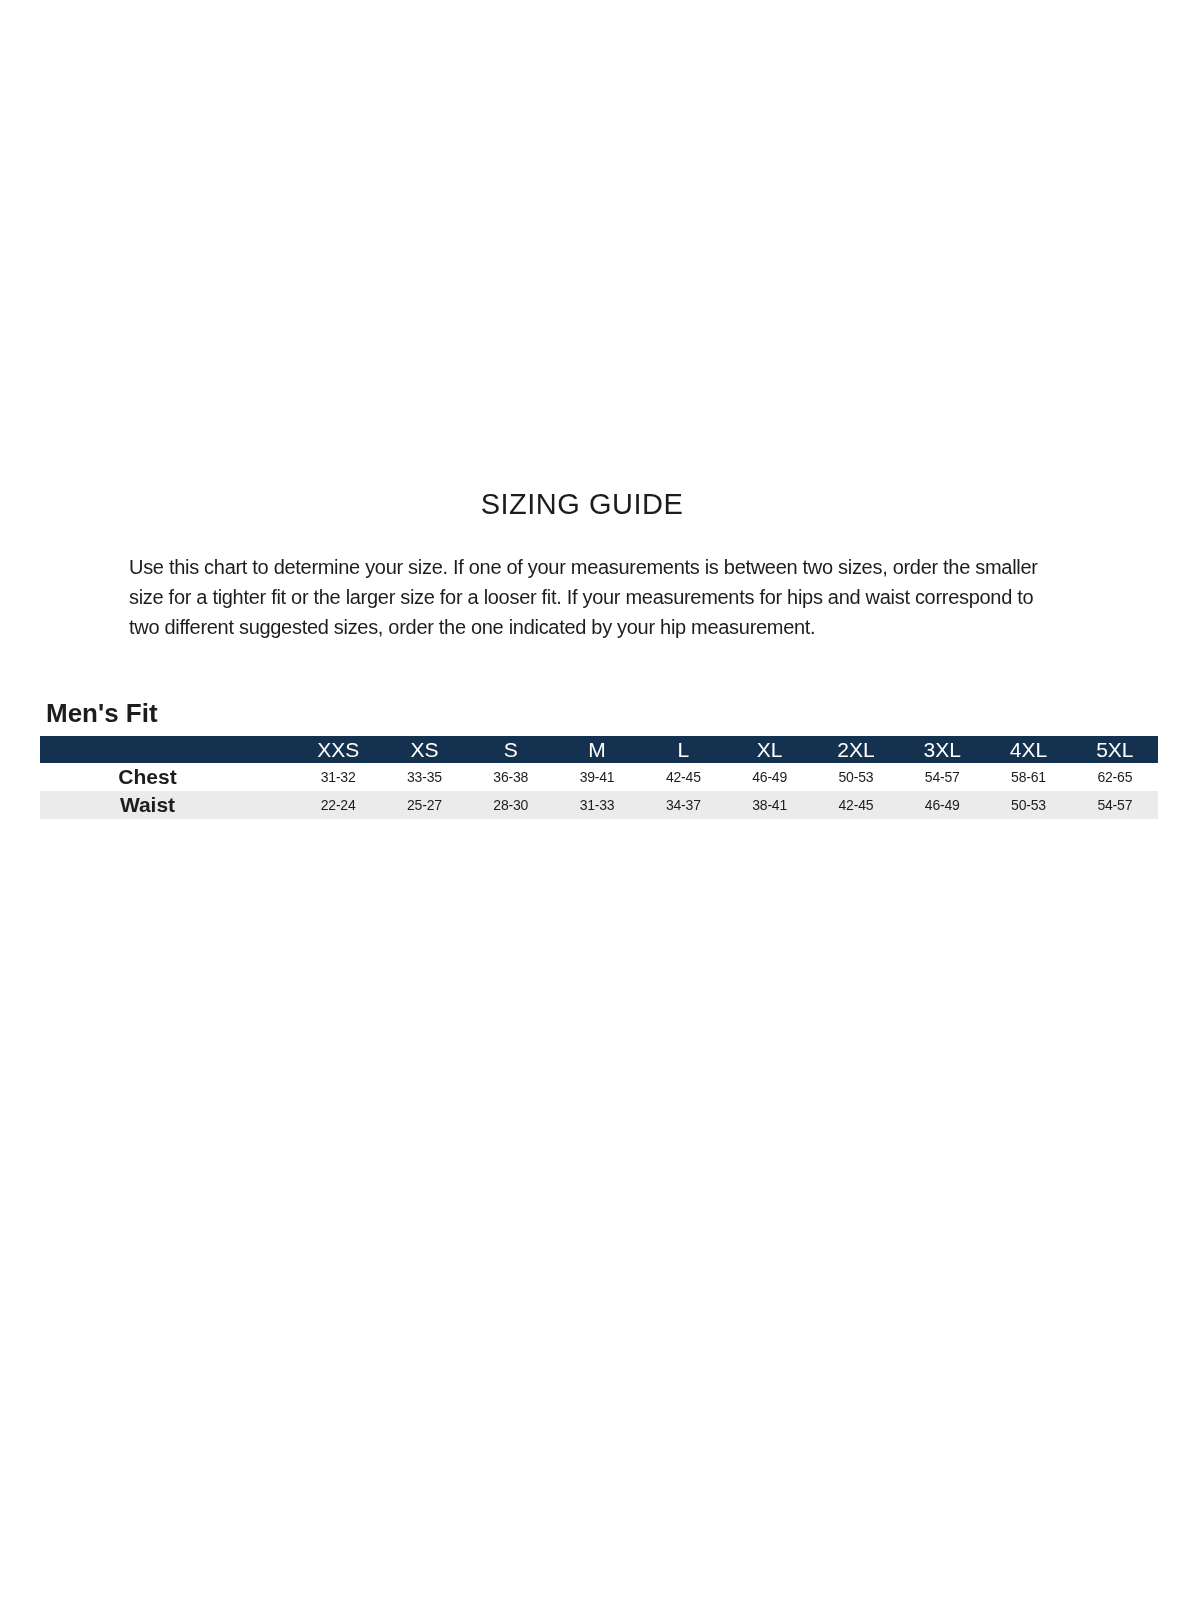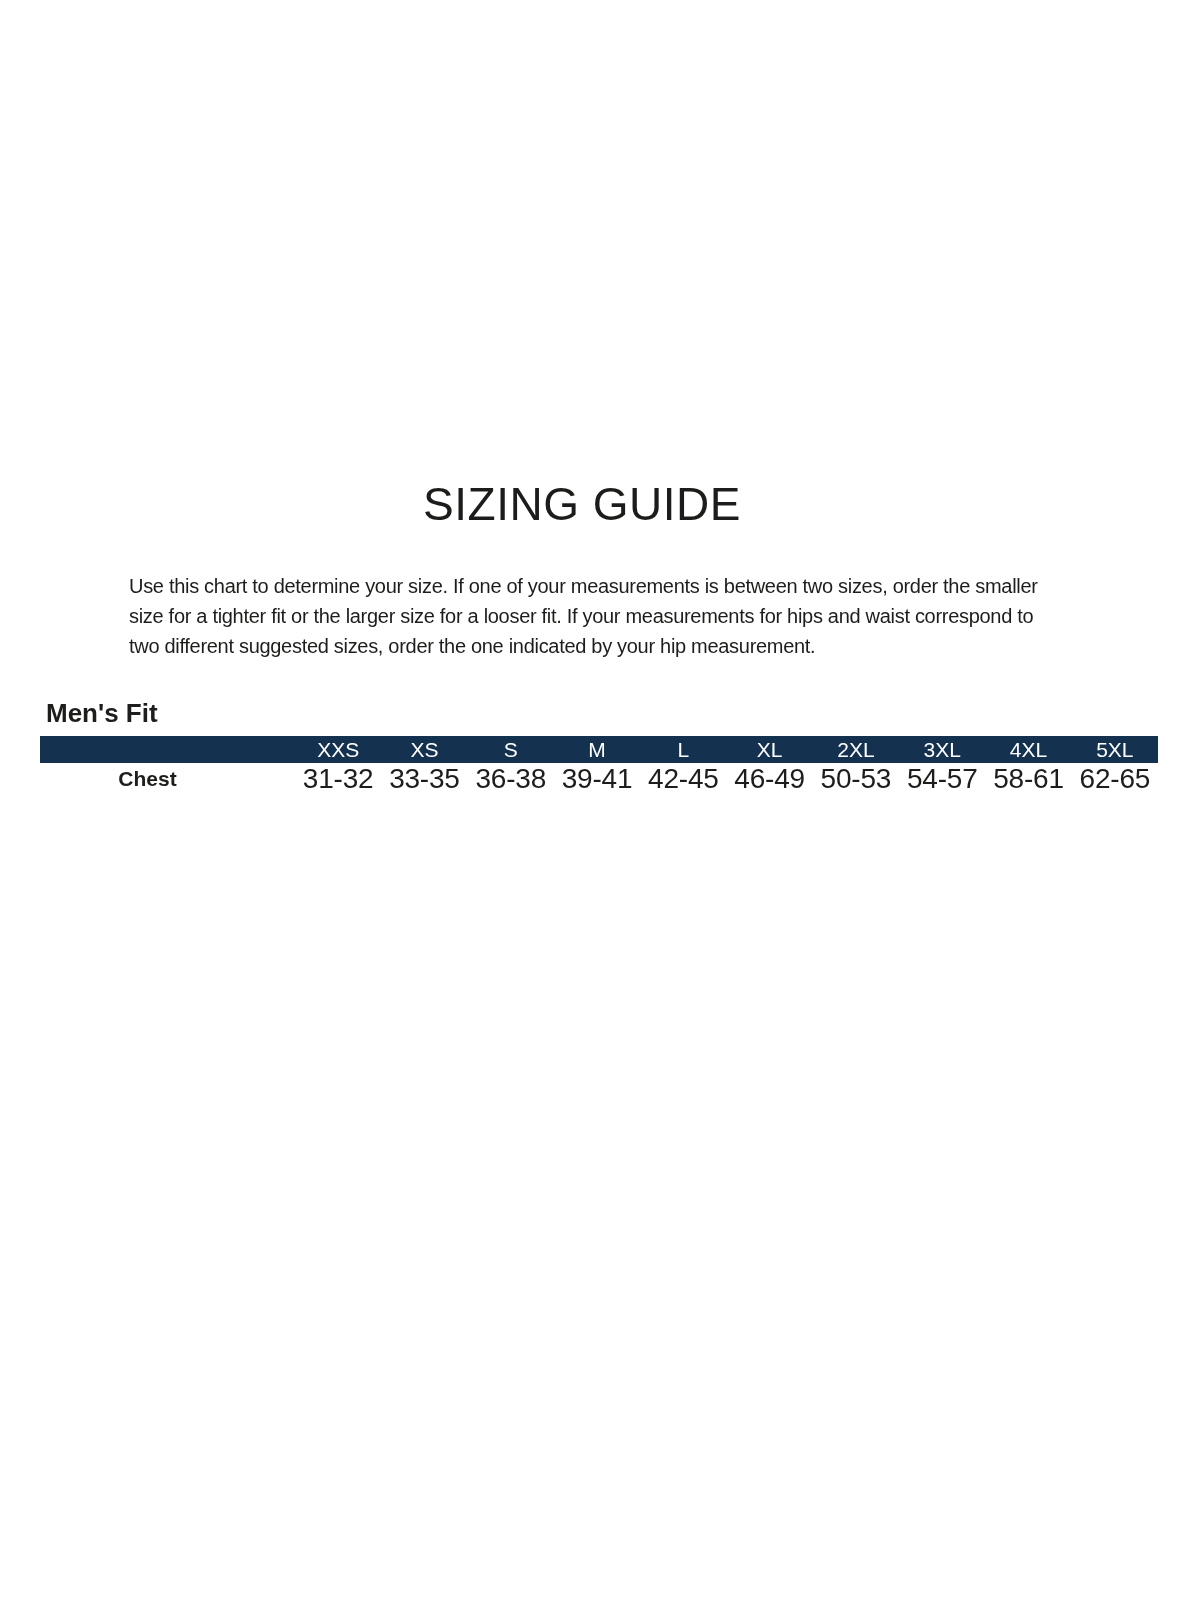--- a/index.html
+++ b/index.html
@@ -15,33 +15,32 @@
     font-family:"Liberation Sans", sans-serif;
     color:var(--text);
     position:relative;
     overflow:hidden;
   }
   .title{
     position:absolute;
     top:478px;left:0;width:1164px;
     margin:0;
     text-align:center;
-    font-size:46px;
+    font-size:29px;
     font-weight:400;
     letter-spacing:0.5px;
     line-height:52px;
     color:#1c1c1a;
   }
   .intro{
     position:absolute;
     top:552px;left:129px;width:960px;
     font-size:20px;
     line-height:30px;
     letter-spacing:-0.3px;
-    margin-top:19px;
   }
   .intro-line{white-space:nowrap;}
   .section-label{
     position:absolute;
     top:699px;left:46px;
     font-size:26px;
     font-weight:700;
     line-height:28px;
   }
   table.size-table{
@@ -63,21 +62,21 @@
   }
   tbody tr{height:28px;}
   tbody tr:nth-child(even){background:var(--alt-row-bg);}
   tbody th.row-label{
     font-weight:700;
     font-size:21px;
     text-align:center;
     padding:0 40px 0 0;
   }
   tbody td{
-    font-size:28px;
+    font-size:14px;
     text-align:center;
     letter-spacing:-0.2px;
     padding:0;
     margin-top:12px;
   }
 </style>
 </head>
 <body>
 
 <div class="page">
@@ -119,16 +118,29 @@
           <td>33-35</td>
           <td>36-38</td>
           <td>39-41</td>
           <td>42-45</td>
           <td>46-49</td>
           <td>50-53</td>
           <td>54-57</td>
           <td>58-61</td>
           <td>62-65</td>
         </tr>
+        <tr>
+          <th class="row-label">Waist</th>
+          <td>22-24</td>
+          <td>25-27</td>
+          <td>28-30</td>
+          <td>31-33</td>
+          <td>34-37</td>
+          <td>38-41</td>
+          <td>42-45</td>
+          <td>46-49</td>
+          <td>50-53</td>
+          <td>54-57</td>
+        </tr>
       </tbody>
   </table>
 
 </div>
 
 </body></html>

